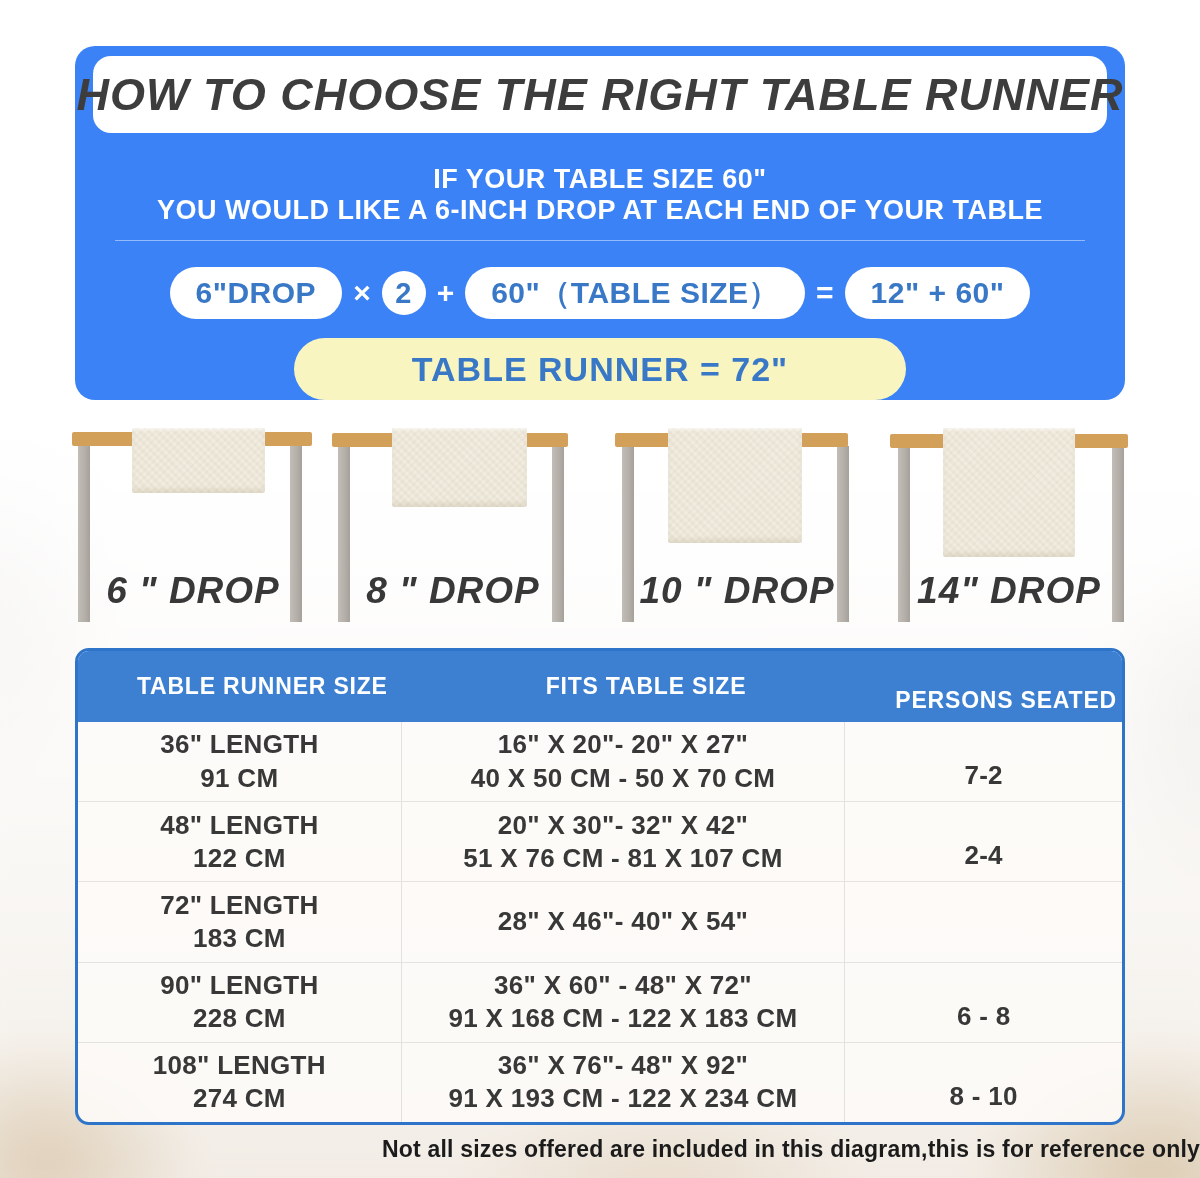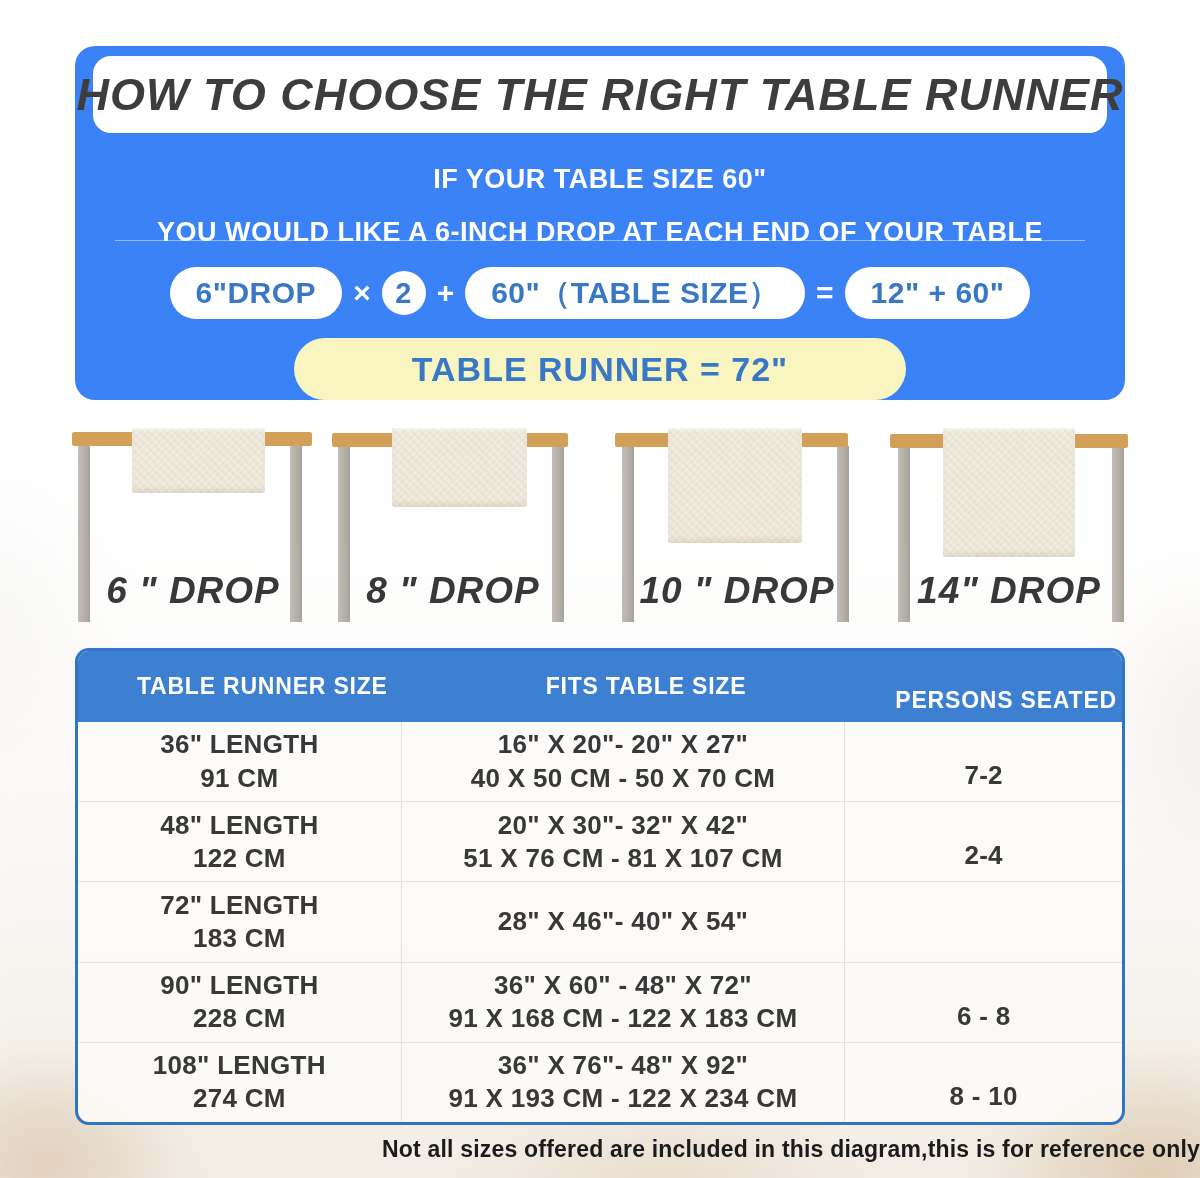--- a/index.html
+++ b/index.html
@@ -22,21 +22,21 @@
 
   
   .top-panel { position:absolute; left:75px; top:10px; width:1050px; height:354px;
     background:#3b82f6; border-radius:20px;margin-top:36px; }
   .title-box { position:absolute; left:18px; top:10px; width:1014px; height:77px;
     background:#ffffff; border-radius:18px; display:flex; align-items:center; justify-content:center; }
   .title-box span { font-size:45px; font-weight:bold; font-style:italic; color:#3d3d3d; letter-spacing:1px; white-space:nowrap; }
   .intro-line { position:absolute; left:0; right:0; text-align:center; color:#ffffff;
     font-size:27px; font-weight:bold; letter-spacing:0.5px; }
   .intro-1 { top:118px; }
-  .intro-2 { top:171px; }
+  .intro-2 { top:149px; }
   .blue-divider { position:absolute; left:40px; right:40px; top:194px; height:1px;
     background:rgba(255,255,255,0.45); }
 
   .calc-row { position:absolute; left:0; right:0; top:220px; height:54px;
     display:flex; align-items:center; justify-content:center; gap:11px; }
   .calc-label { color:#ffffff; font-size:30px; font-weight:bold; letter-spacing:1px; }
   .pill { background:#ffffff; border-radius:27px; height:52px; display:flex; align-items:center;
     justify-content:center; padding:0 26px; color:#3878c6; font-size:30px; font-weight:bold; letter-spacing:0.5px; }
   .op { color:#ffffff; font-size:30px; font-weight:bold; }
   .circle { background:#ffffff; border-radius:50%; width:44px; height:44px; display:flex;

